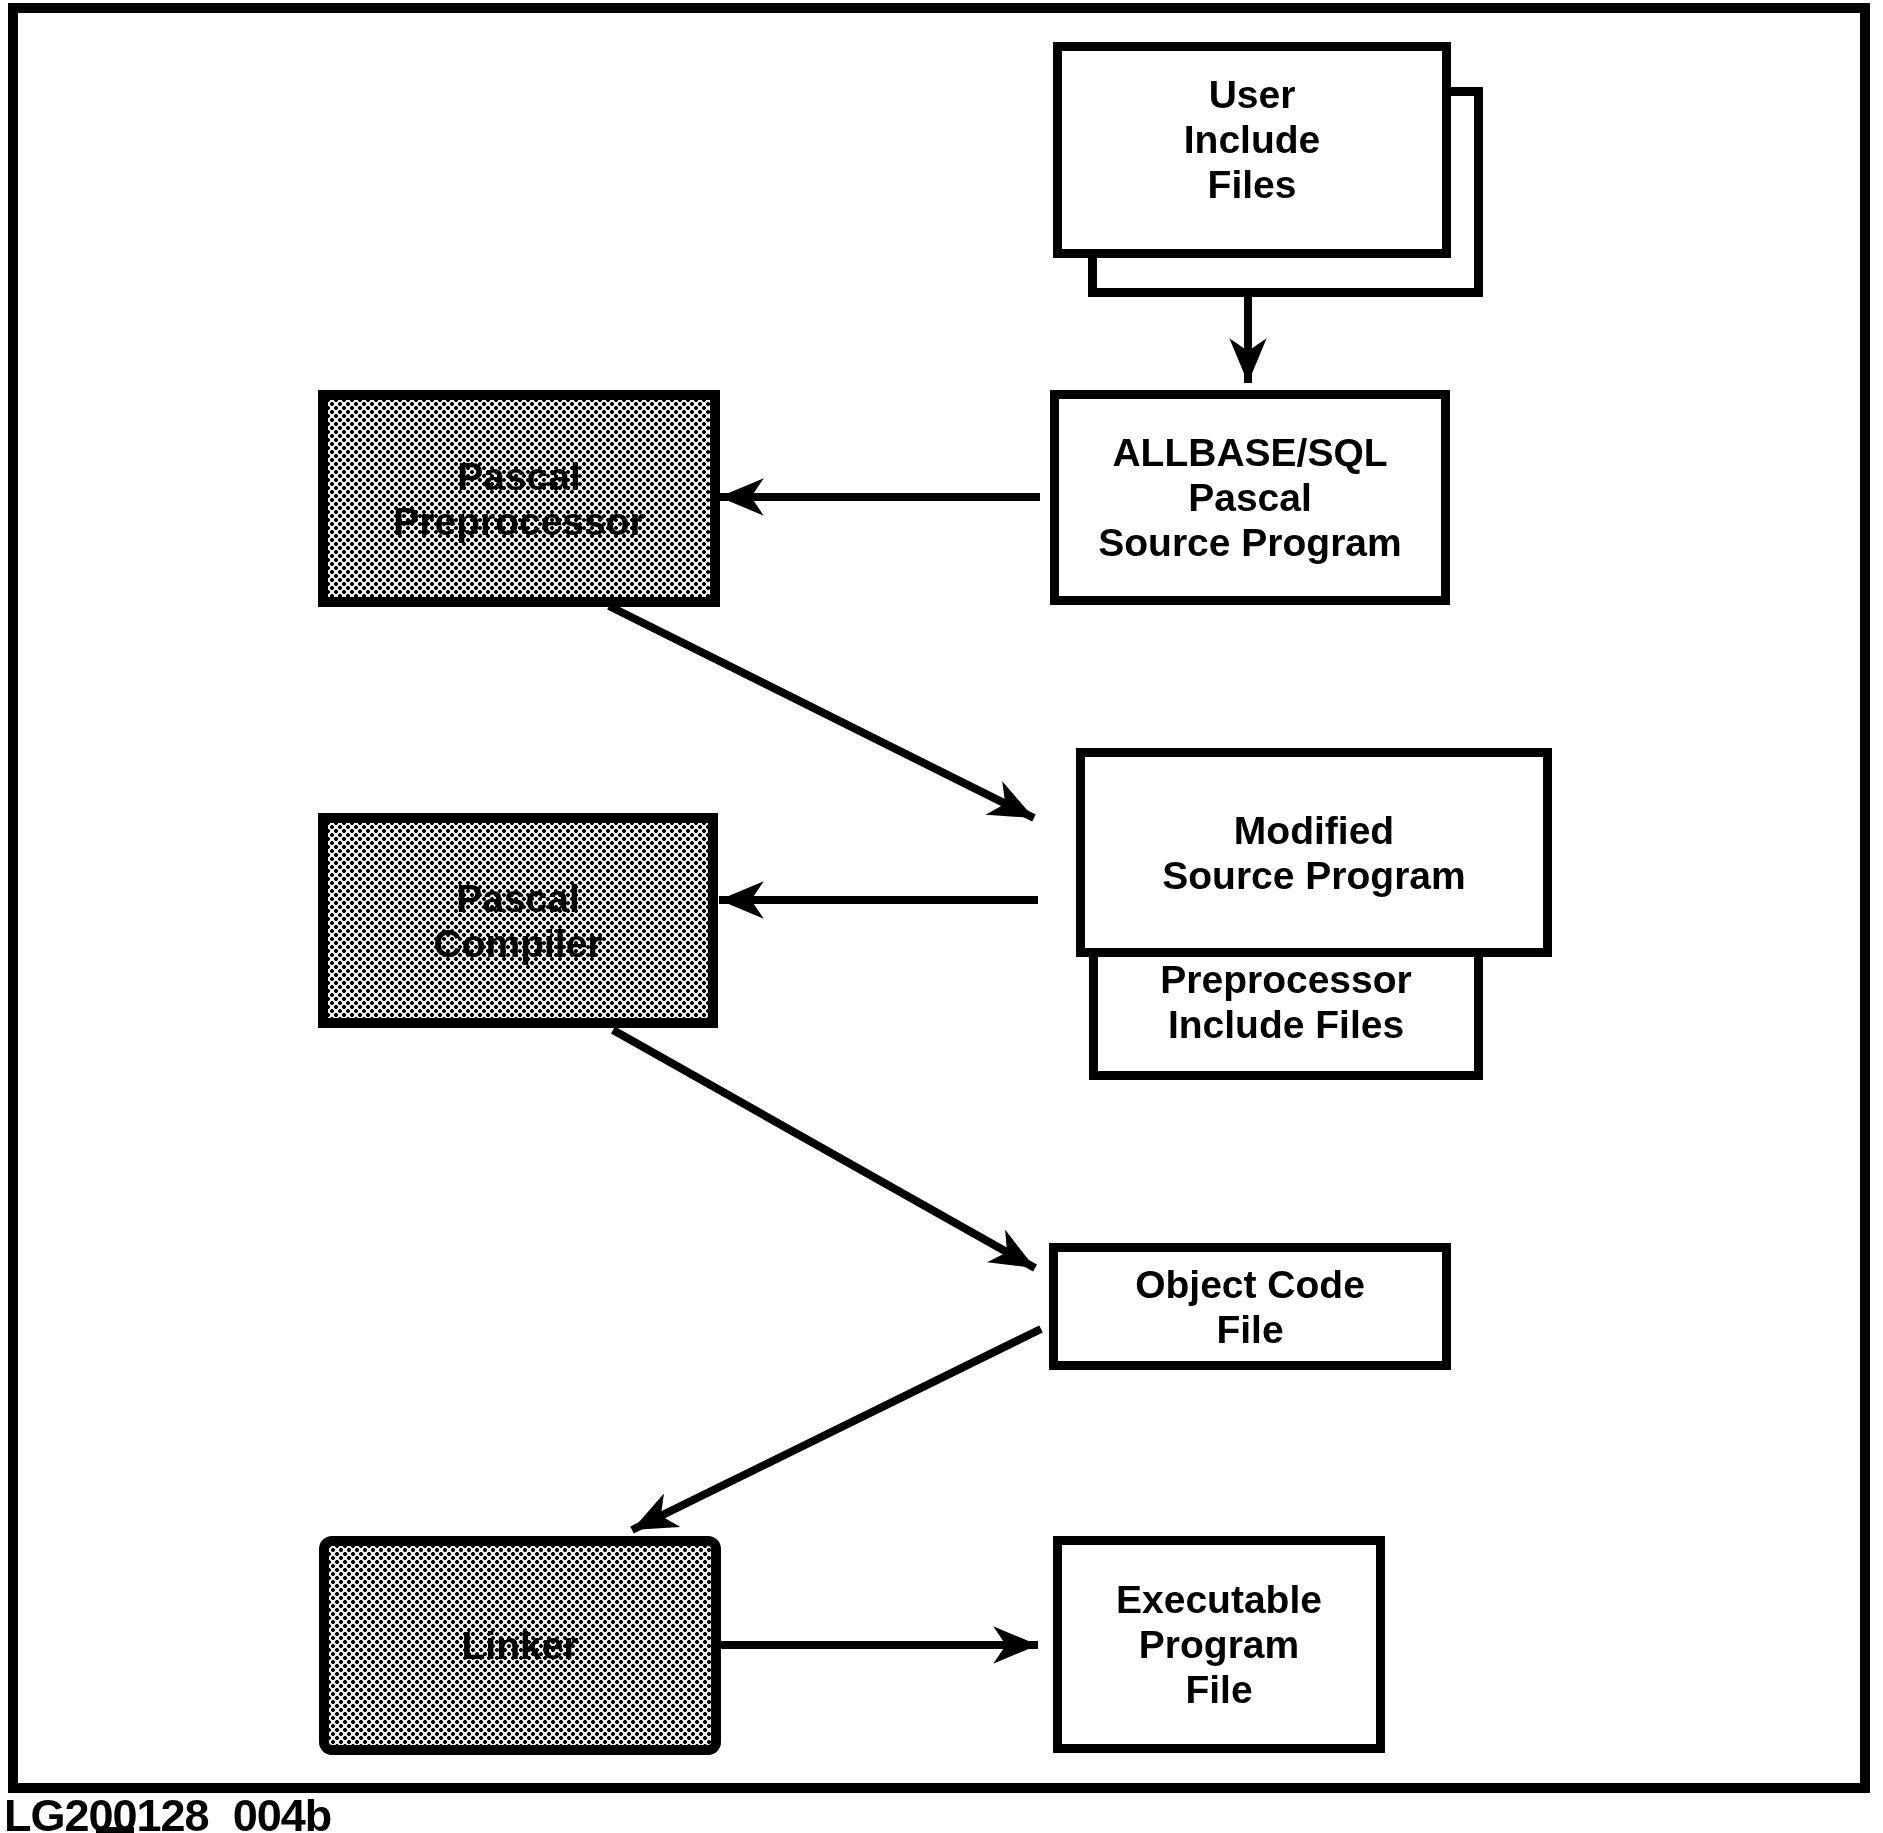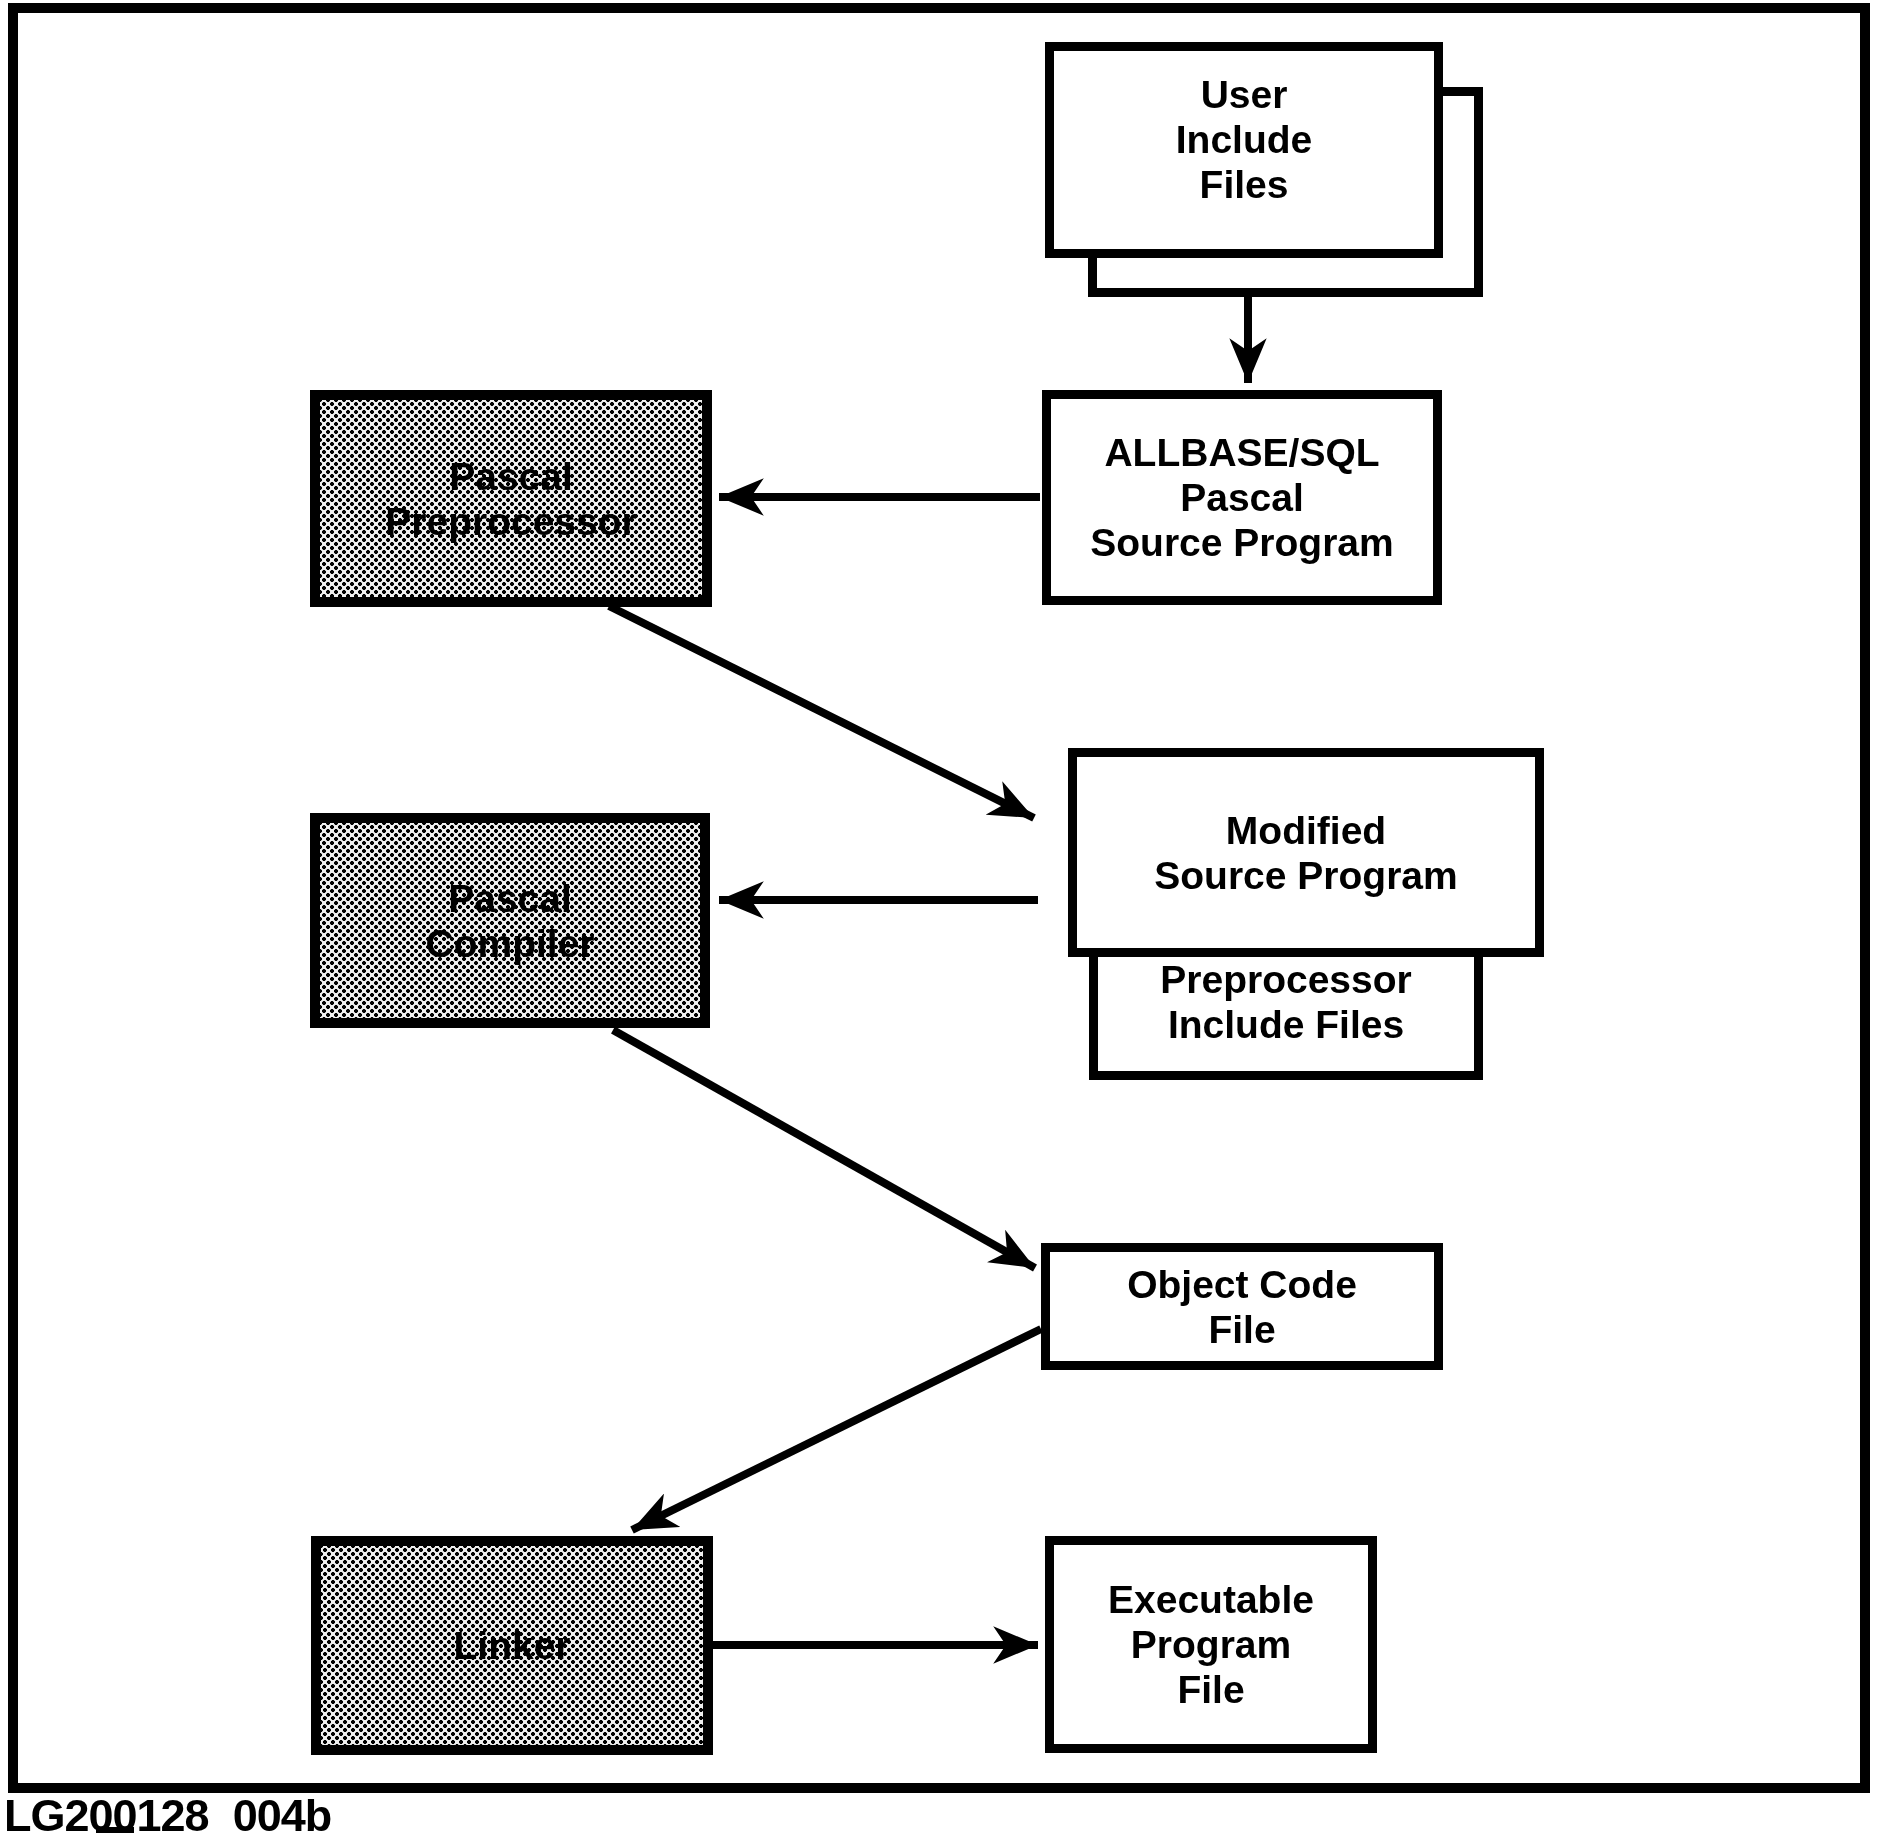--- a/index.html
+++ b/index.html
@@ -35,32 +35,32 @@
     background-size:8px 8px;
     background-position:0 0, 4px 4px;
     border-width:10px;
   }
   
   .backbox{
     position:absolute;box-sizing:border-box;
     border:9px solid #000;background:#ffffff;z-index:1;
     display:flex;justify-content:center;text-align:center;
   }
-  .mainbox{z-index:2;}
+  .mainbox{z-index:2;margin-left:8px;}
 
   
   #user-main{left:1045px;top:42px;width:398px;height:216px;padding-bottom:22px;}
   #user-shadow{left:1088px;top:87px;width:395px;height:210px;}
   #allbase{left:1042px;top:390px;width:400px;height:215px;}
   #preprocessor{left:310px;top:390px;width:402px;height:217px;}
   #modified-main{left:1068px;top:748px;width:476px;height:209px;}
   #pre-include{left:1089px;top:865px;width:394px;height:215px;align-items:flex-end;padding-bottom:24px;}
   #compiler{left:310px;top:813px;width:400px;height:215px;}
   #object-code{left:1041px;top:1243px;width:402px;height:127px;justify-content:center;}
-  #linker{left:311px;top:1536px;width:402px;height:219px;}
+  #linker{left:311px;top:1536px;width:402px;height:219px;border-radius:13px;}
   #executable{left:1045px;top:1536px;width:332px;height:217px;}
 
   
   #edges-svg{
     position:absolute;left:0;top:0;width:1883px;height:1833px;
     z-index:3;pointer-events:none;
   }
   #edges-svg line{stroke:#000;stroke-width:8;}
 
   

